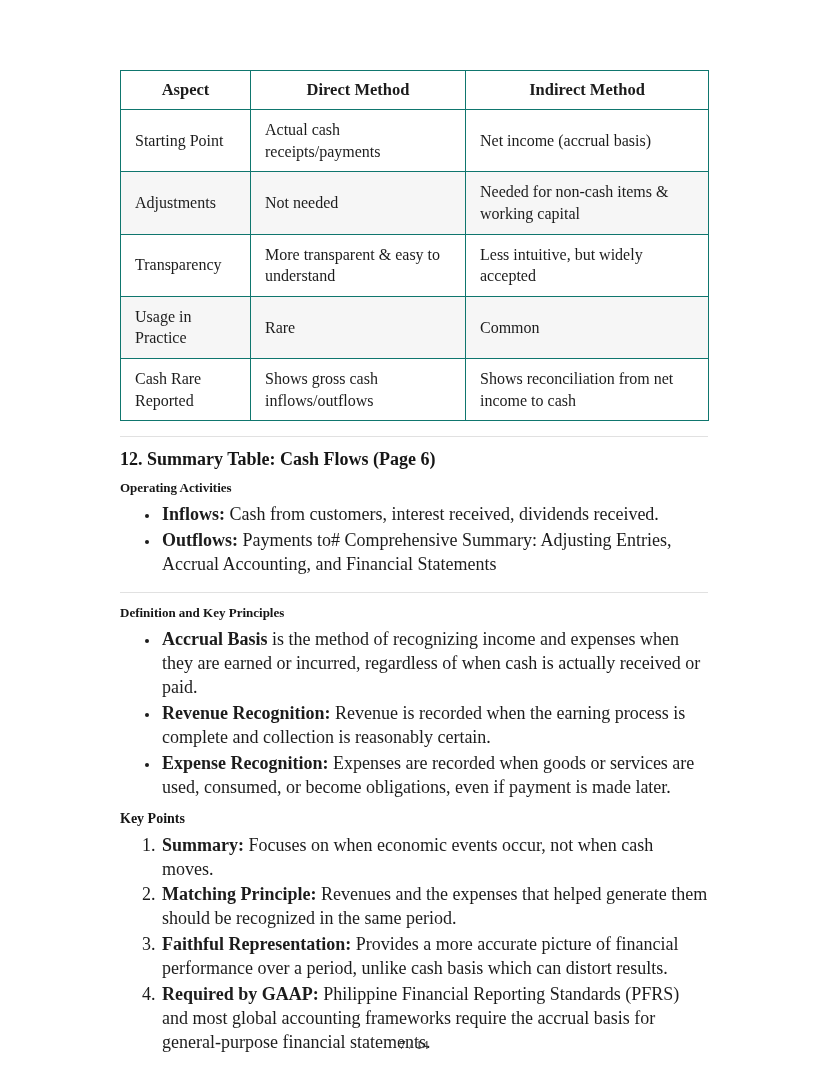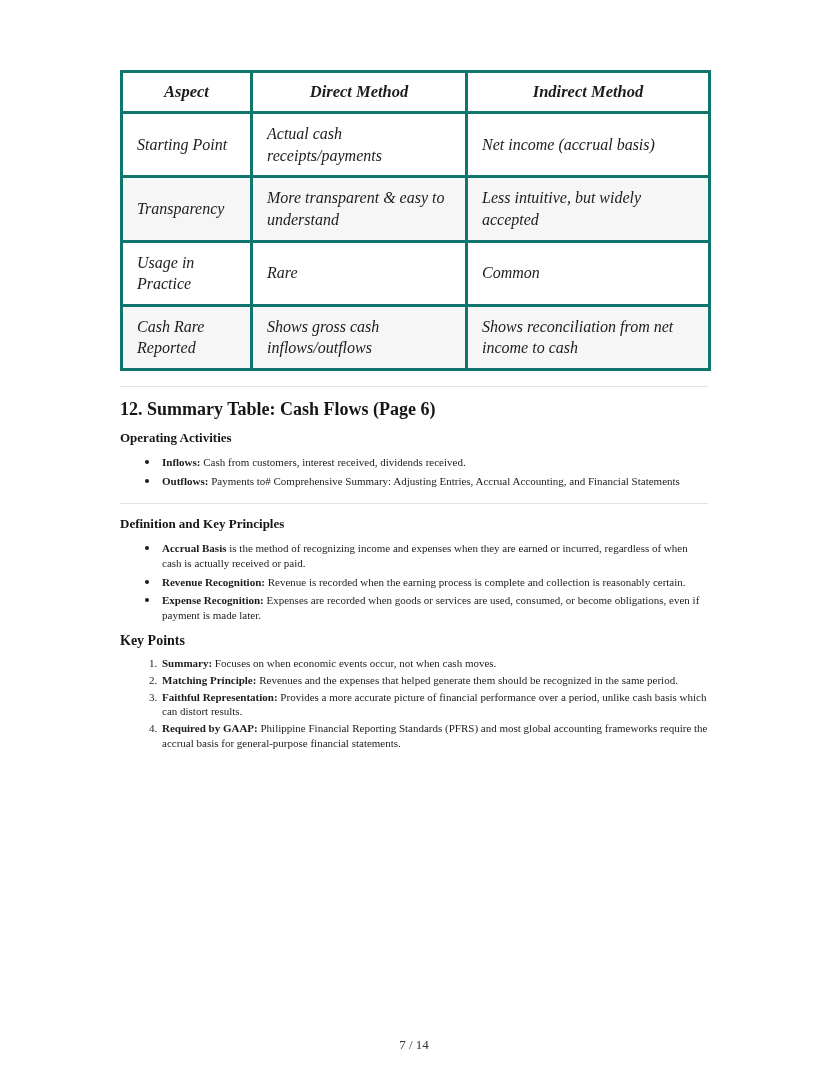--- a/index.html
+++ b/index.html
@@ -21,25 +21,24 @@
 
   
   table.cmp {
     width: 100%;
     border-collapse: collapse;
     font-size: 16px;
     line-height: 1.35;
     table-layout: fixed;
   }
   table.cmp th, table.cmp td {
-    border: 3px solid #0f766e;
+    border: 1px solid #0f766e;
     padding: 9px 14px;
     vertical-align: middle;
     overflow-wrap: break-word;
-    font-style: italic;
   }
   table.cmp th {
     font-weight: bold;
     text-align: center;
     font-size: 16.5px;
     padding: 8px 10px;
     background: #ffffff;
   }
   table.cmp tbody tr:nth-child(even) { background: #f6f6f6; }
   table.cmp tbody tr:nth-child(odd)  { background: #ffffff; }
@@ -74,21 +73,21 @@
     font-size: 14px;
     font-weight: bold;
     margin: 11px 0 7px 0;
     color: #161616;
   }
 
   
   ul.bullets, ol.numbers {
     margin: 4px 0 10px 0;
     padding-left: 40px;
-    font-size: 11px;
+    font-size: 18px;
     line-height: 1.33;
   }
   ul.bullets li, ol.numbers li {
     margin: 2px 0;
     padding-left: 2px;
   }
   ul.bullets li::marker { font-size: 14px; }
   strong { font-weight: bold; }
 
   
@@ -118,20 +117,25 @@
         <th>Aspect</th>
         <th>Direct Method</th>
         <th>Indirect Method</th>
       </tr>
     </thead>
     <tbody>
       <tr>
         <td>Starting Point</td>
         <td>Actual cash receipts/payments</td>
         <td>Net income (accrual basis)</td>
+      </tr>
+      <tr>
+        <td>Adjustments</td>
+        <td>Not needed</td>
+        <td>Needed for non-cash items &amp; working capital</td>
       </tr>
       <tr>
         <td>Transparency</td>
         <td>More transparent &amp; easy to understand</td>
         <td>Less intuitive, but widely accepted</td>
       </tr>
       <tr>
         <td>Usage in Practice</td>
         <td>Rare</td>
         <td>Common</td>

